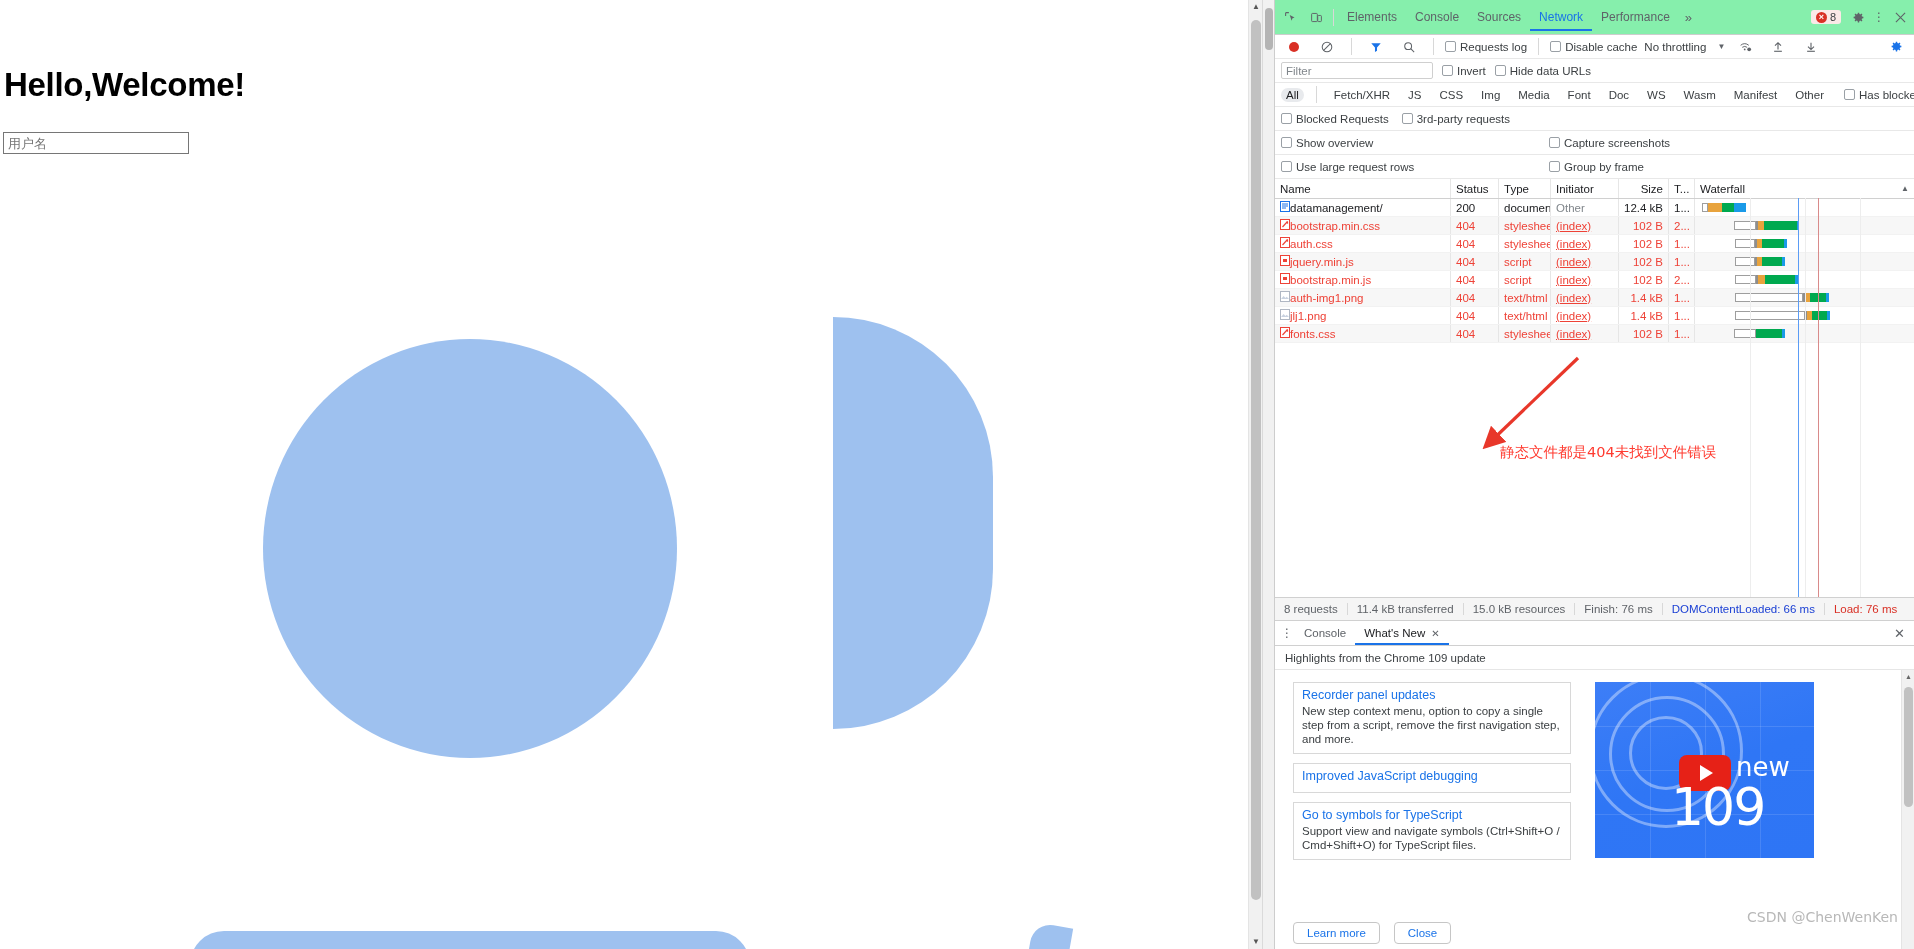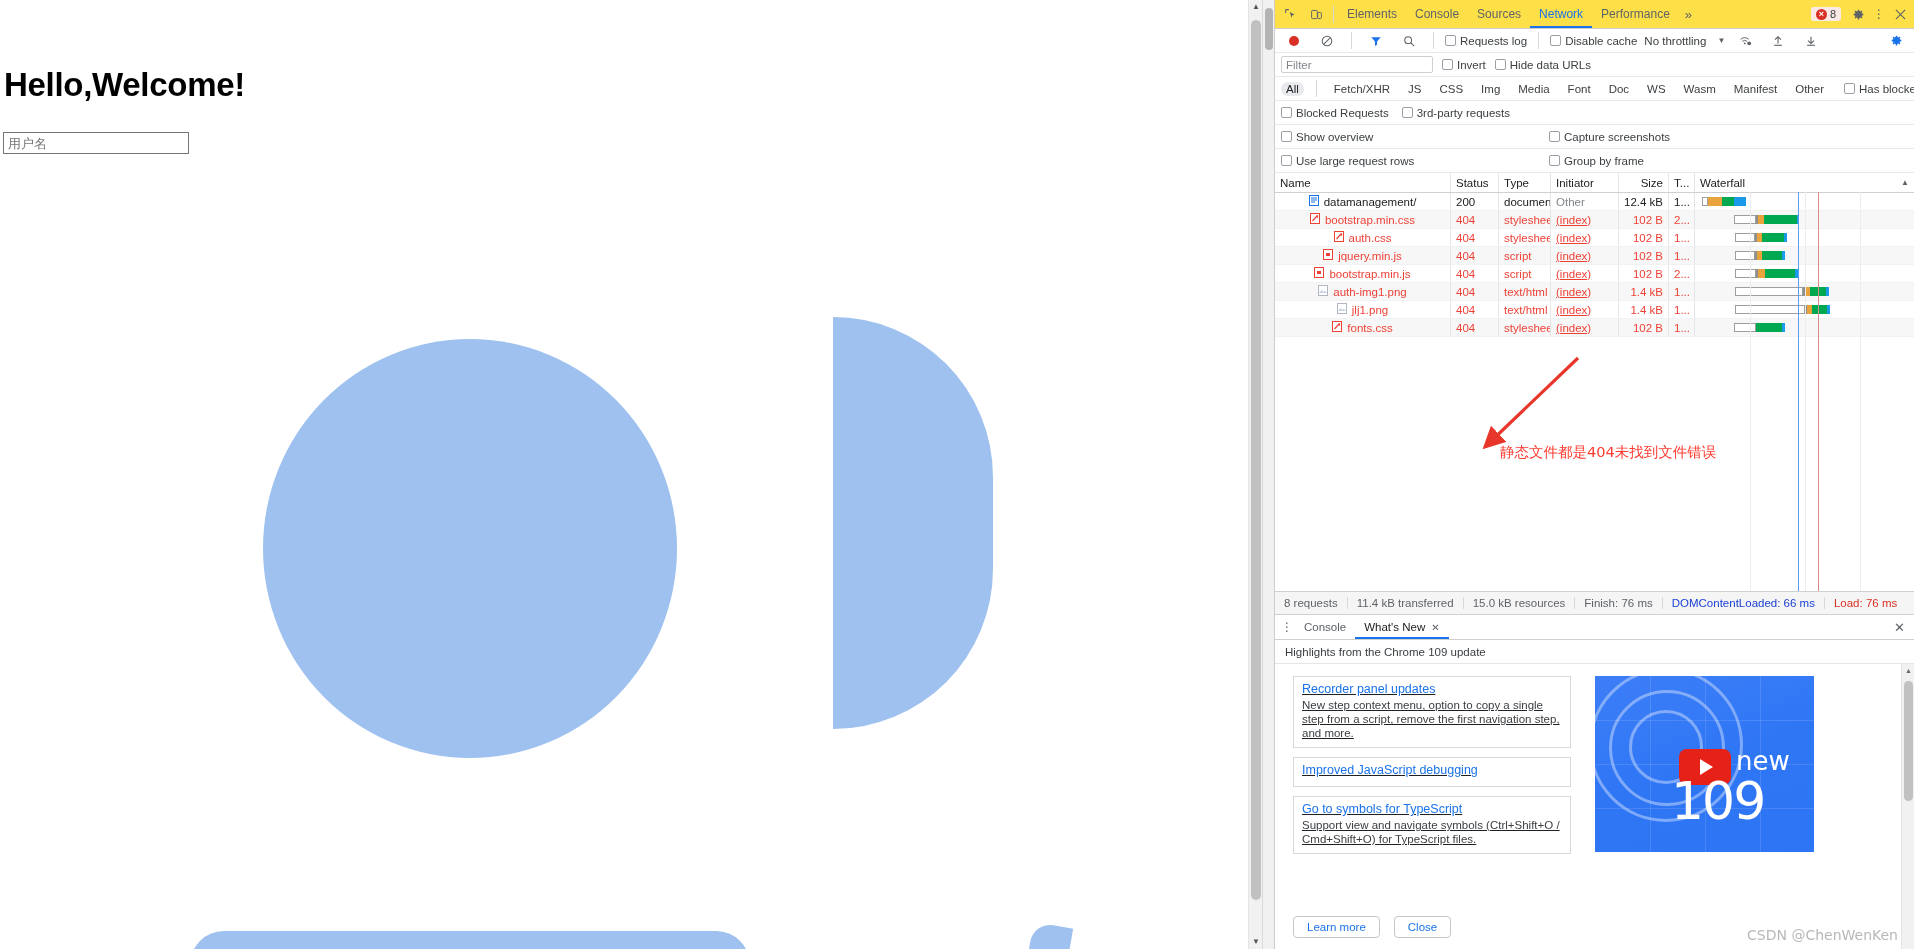--- a/index.html
+++ b/index.html
@@ -66,22 +66,22 @@
   .dt-vsplit{
     position:absolute;left:1262px;top:0;width:12px;height:949px;background:#f1f1f1;
     border-left:1px solid #dadada;border-right:1px solid #dadada;
   }
   .dt-vsplit .vthumb{
     position:absolute;left:2px;top:8px;width:8px;height:42px;background:#b4b4b4;border-radius:4px;
   }
 
   
   .dt-tabbar{
-    display:flex;align-items:center;height:29px;border-bottom:1px solid #cdcdcd;
-    background:#fde047;padding:0 2px;box-sizing:border-box;
+    display:flex;align-items:center;height:35px;border-bottom:1px solid #cdcdcd;
+    background:#86efac;padding:0 2px;box-sizing:border-box;
   }
   .dt-icon-btn{
     width:26px;height:26px;display:flex;align-items:center;justify-content:center;
     cursor:pointer;flex:0 0 auto;
   }
   .dt-sep{width:1px;height:17px;background:#d8d8d8;margin:0 4px;flex:0 0 auto;}
   .dt-tab{
     padding:0 9px;height:28px;line-height:28px;font-size:12px;color:#5f6368;
     cursor:pointer;white-space:nowrap;flex:0 0 auto;
   }
@@ -142,21 +142,21 @@
   .c-size{width:50px;justify-content:flex-end;}
   .c-time{width:26px;}
   .c-wf{flex:1 1 auto;border-right:none;position:relative;}
   .req-row{
     display:flex;height:17px;align-items:center;font-size:11.5px;color:#202124;
     border-bottom:1px solid #f2f2f2;
   }
   .req-row.odd{background:#f7f7f7;}
   .req-row.err .c{color:#ee4237;}
   .req-row.err .c-init span{color:#ee4237;text-decoration:underline;}
-  .name-cell{display:flex;align-items:center;gap:5px;justify-content:center;}
+  .name-cell{display:flex;align-items:center;}
   .rsrc-ico{width:10px;height:11px;flex:0 0 auto;}
   .init-link{color:#1a73e8;text-decoration:underline;cursor:pointer;}
   .init-plain{color:#80868b;}
   .sort-arrow{margin-left:auto;color:#5f6368;font-size:8px;}
   .wf-grid{position:absolute;top:0;bottom:0;width:1px;background:#ededed;}
   .wf-line-blue{position:absolute;top:0;bottom:0;width:1px;background:#5b9cf5;}
   .wf-line-red{position:absolute;top:0;bottom:0;width:1px;background:#d98a8a;}
   .bar{position:absolute;height:9px;top:4px;}
   .bar .queue{position:absolute;top:0;height:9px;border:1px solid #9e9e9e;background:#fff;box-sizing:border-box;}
   .bar .stall{position:absolute;top:0;height:9px;background:#8e8e8e;}
@@ -185,21 +185,21 @@
   }
   .dtab.active{color:#202124;box-shadow:inset 0 -2px 0 #1a73e8;}
   .dtab .x{margin-left:6px;font-size:10px;color:#5f6368;}
   .drawer-close{margin-left:auto;color:#5f6368;font-size:13px;padding:0 6px;cursor:pointer;}
 
   .wn-head{
     height:23px;display:flex;align-items:center;padding:0 10px;font-size:11.5px;
     color:#3c4043;border-bottom:1px solid #e6e6e6;background:#fff;
   }
   .wn-body{position:relative;background:#fff;}
-  .wn-cards{position:absolute;left:18px;top:12px;width:278px;text-decoration:underline;}
+  .wn-cards{position:absolute;left:18px;top:12px;width:278px;}
   .wn-card{
     border:1px solid #d8d8d8;background:#fff;padding:5px 8px 7px 8px;margin-bottom:9px;
   }
   .wn-card .t{color:#1a73e8;font-size:12.5px;margin-bottom:2px;cursor:pointer;}
   .wn-card .d{color:#3c4043;font-size:11.5px;line-height:14px;}
   .wn-actions{position:absolute;left:18px;top:252px;display:flex;gap:14px;}
   .wn-btn{
     border:1px solid #c6c6c6;border-radius:4px;background:#fff;color:#1a73e8;
     font-size:11.5px;padding:4px 13px;cursor:pointer;font-family:"Liberation Sans",sans-serif;
   }
@@ -238,21 +238,21 @@
   .dr-scroll .a.up{top:0;}
 
   
   .annot-text{
     position:absolute;left:1500px;top:443px;color:#ff3b30;font-size:14.5px;
     font-family:"DejaVu Sans",sans-serif;white-space:nowrap;
   }
   .annot-arrow{position:absolute;left:1470px;top:350px;width:120px;height:110px;pointer-events:none;}
 
   .watermark{
-    position:absolute;right:16px;bottom:6px;color:#b8b8b8;font-size:14px;
+    position:absolute;right:16px;bottom:24px;color:#b8b8b8;font-size:14px;
     font-family:"DejaVu Sans",sans-serif;white-space:nowrap;
   }
 </style>
 </head>
 <body>
 
 <div class="root">
 
   <div class="page">
     <div class="page-title">Hello,Welcome!</div>

